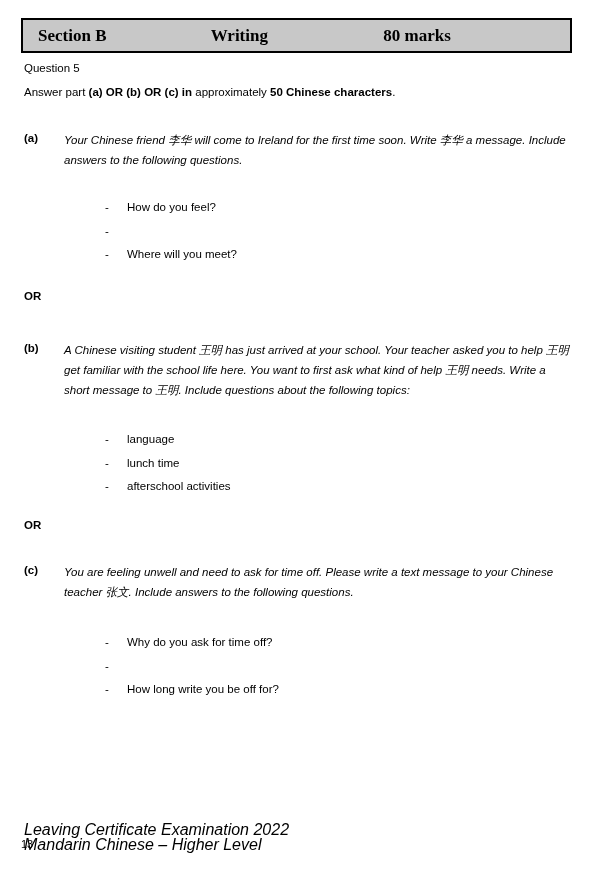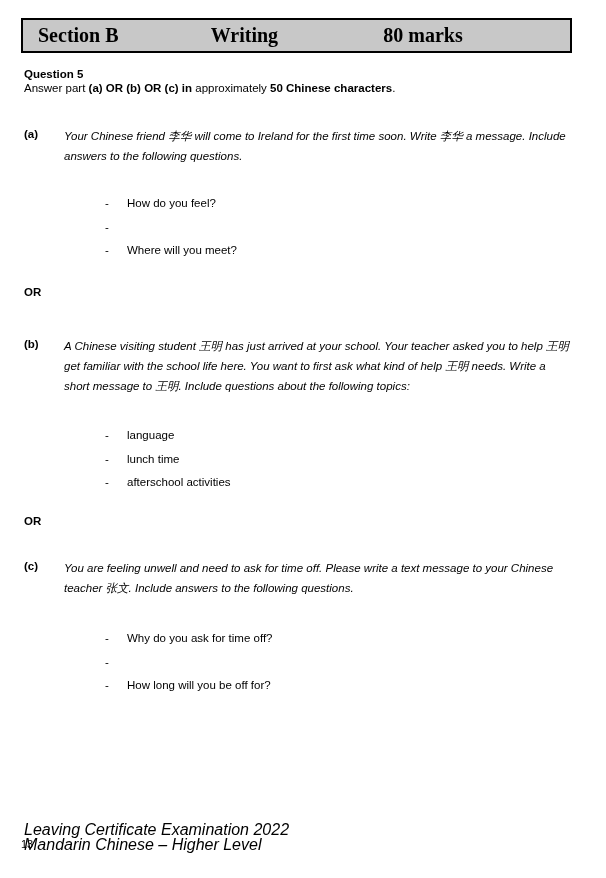--- a/index.html
+++ b/index.html
@@ -8,28 +8,28 @@
     font-family:"Liberation Sans", sans-serif; font-size:11.5px; color:#000;
     overflow:hidden;
   }
   .header-bar {
     box-sizing:border-box;
     margin:18px 34px 0 21px; height:35px;
     background:#c8c8c8; border:2px solid #000;
     display:grid; grid-template-columns:1fr 1fr 1fr; align-items:center;
     padding:0 14px 0 15px;
     font-family:"Liberation Serif", "DejaVu Serif", serif;
-    font-weight:bold; font-size:20px;
+    font-weight:bold; font-size:17px;
   }
   .header-bar .left   { text-align:left; }
   .header-bar .center { text-align:left; }
   .header-bar .right  { text-align:left; }
   .content { margin:0 34px 0 24px; }
-  .question-label { margin-top:14px; font-weight:bold; line-height:14px; }
-  .instruction { margin-top:0; line-height:14px; }
+  .question-label { margin-top:8px; font-weight:normal; line-height:14px; }
+  .instruction { margin-top:10px; line-height:14px; }
   .instruction b { font-weight:bold; }
   .part { display:flex; }
   .part-label { width:40px; flex-shrink:0; font-weight:bold; line-height:17.5px; }
   .part-text { width:508px; line-height:20px;font-style:italic; }
   .part-a { margin-top:31px; }
   .part-b { margin-top:37px; }
   .part-c { margin-top:30px; }
   .bullets { margin-left:81px; }
   .bullets-a { margin-top:29px; }
   .bullets-b { margin-top:31px; }
@@ -116,21 +116,21 @@
   <div class="bullets bullets-c">
     <div class="bullet">
       <span class="dash">-</span>
       <span>Why do you ask for time off?</span>
     </div>
     <div class="bullet">
       <span class="dash">-</span>
     </div>
     <div class="bullet">
       <span class="dash">-</span>
-      <span>How long will you be off for?</span>
+      <span>How long write you be off for?</span>
     </div>
   </div>
 
 </div>
 
 <div class="footer">
   <div>Leaving Certificate Examination 2022</div>
   <div>Mandarin Chinese – Higher Level</div>
 </div>
 

